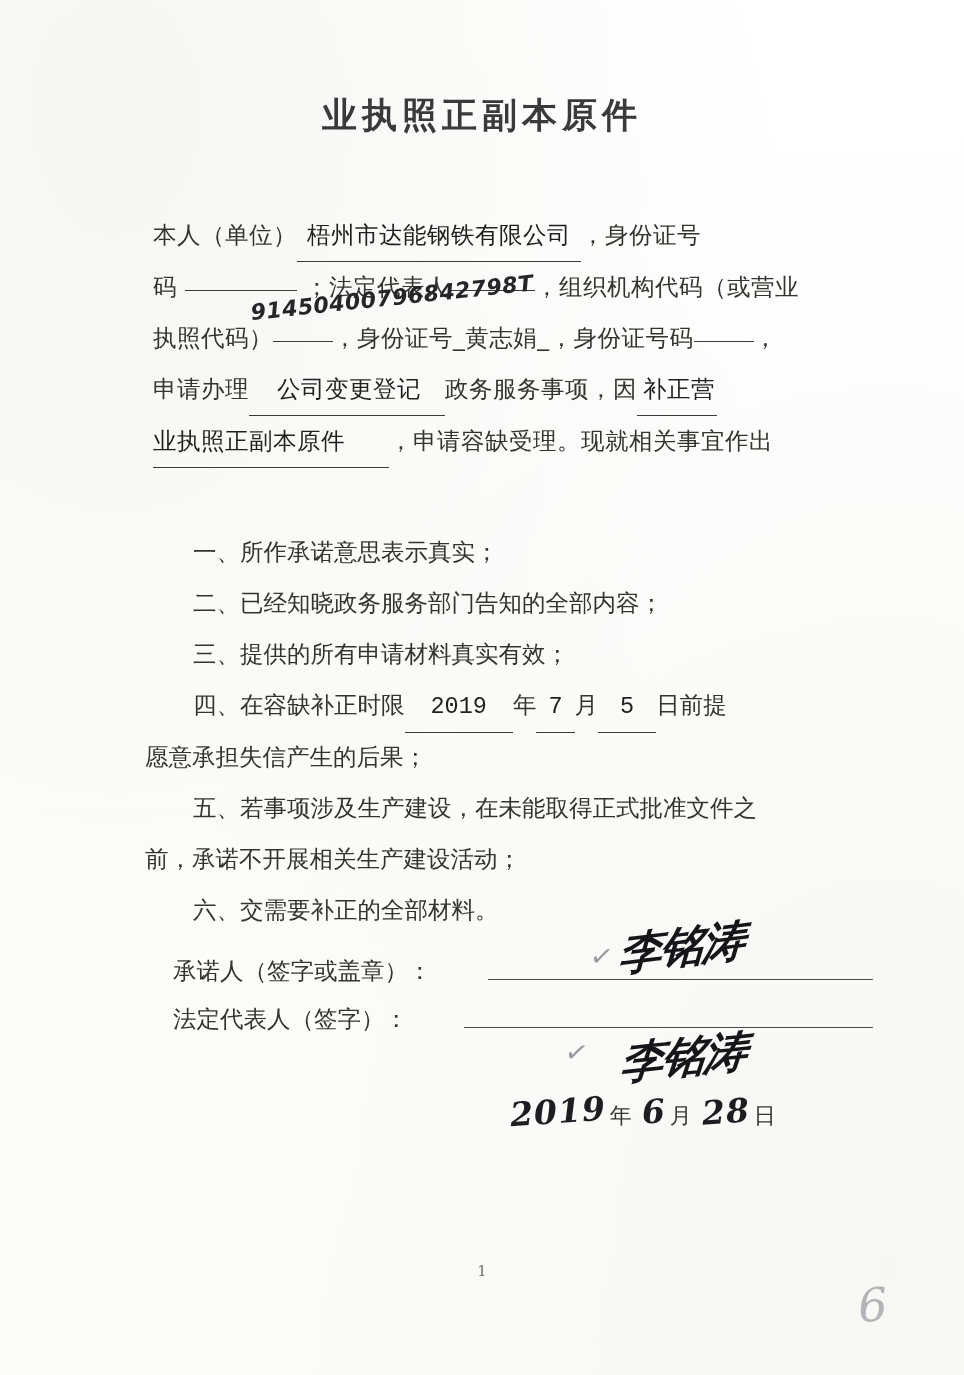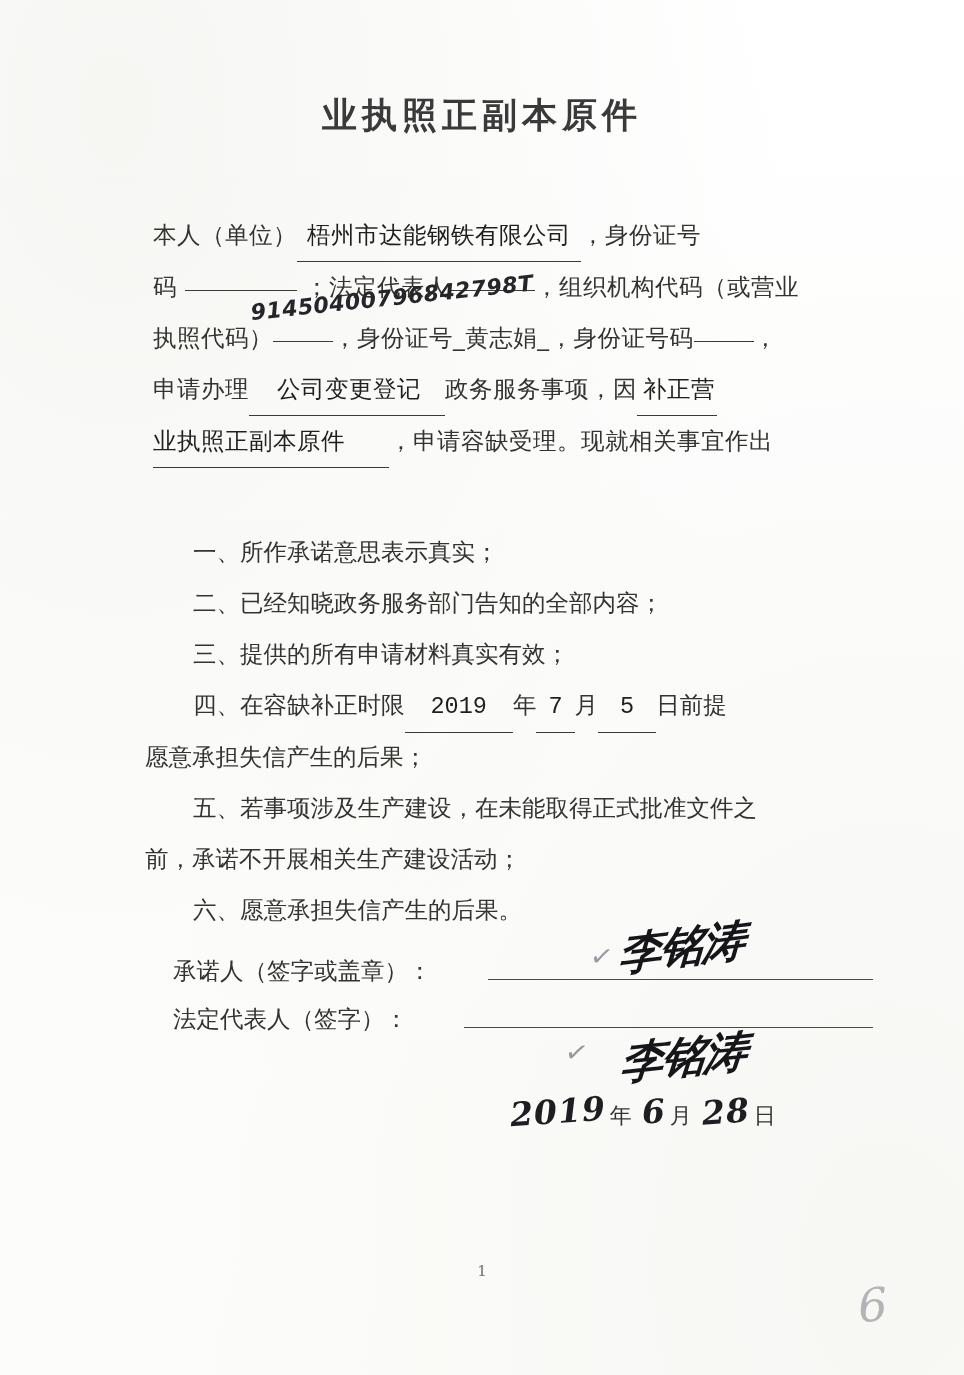--- a/index.html
+++ b/index.html
@@ -262,21 +262,21 @@
     <div class="list-item">
       <span>愿意承担失信产生的后果；</span>
     </div>
     <div class="list-item">
       <span class="indent"></span><span>五、若事项涉及生产建设，在未能取得正式批准文件之</span>
     </div>
     <div class="list-item">
       <span>前，承诺不开展相关生产建设活动；</span>
     </div>
     <div class="list-item">
-      <span class="indent"></span><span>六、愿意承担失信产生的后果。</span>
+      <span class="indent"></span><span>六、交需要补正的全部材料。</span>
     </div>
   </div>
 
   <div class="sig-area">
     <div class="sig-row sig-row-1">
       <span class="sig-label">承诺人（签字或盖章）：</span>
       <span class="sig-rule"></span>
     </div>
     <div class="sig-row sig-row-2">
       <span class="sig-label">法定代表人（签字）：</span>

